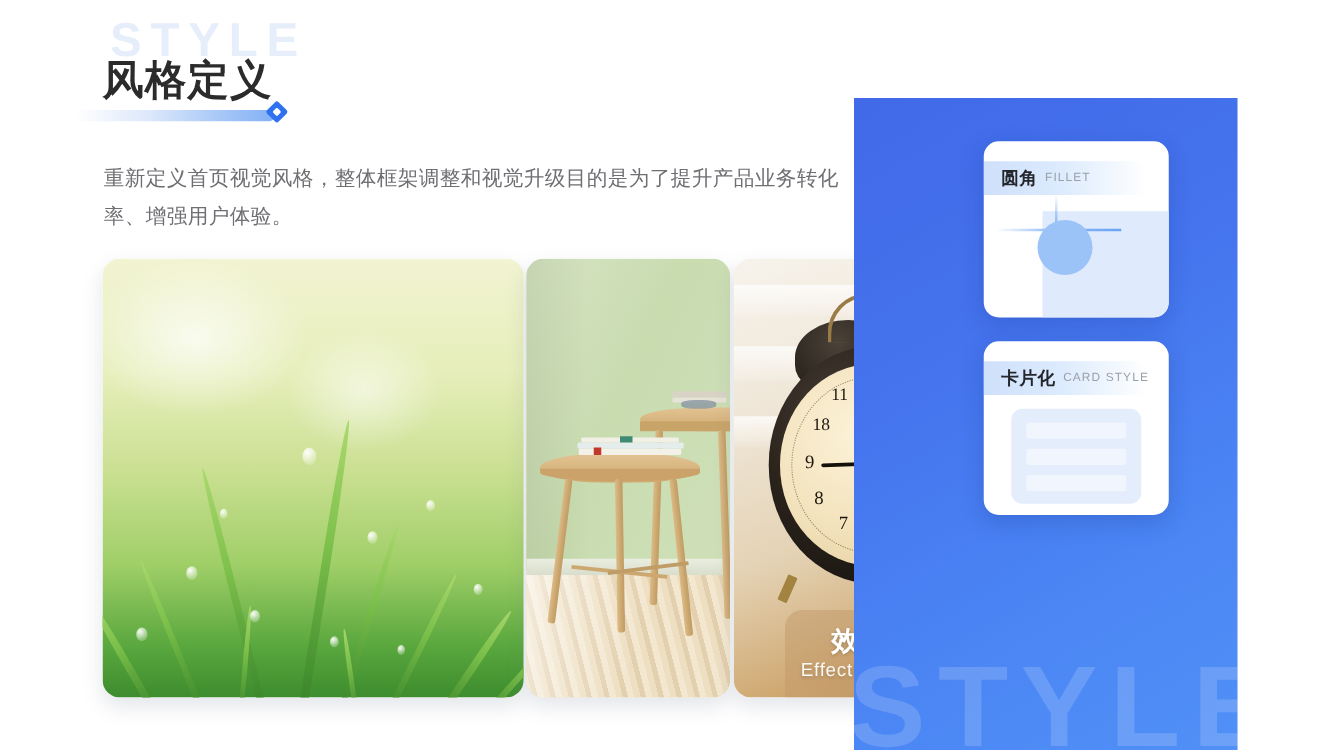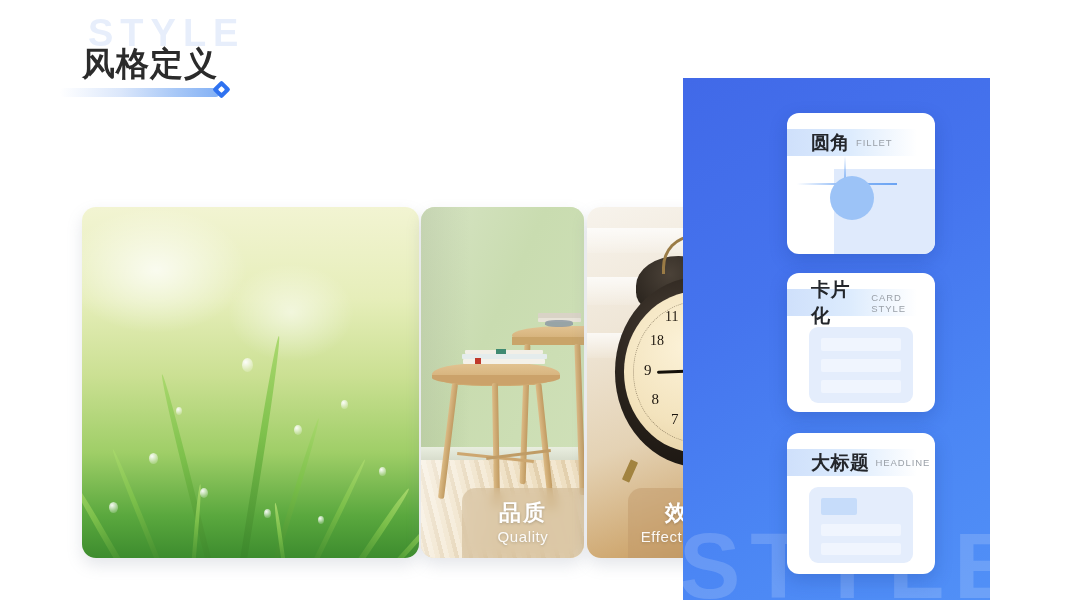--- a/index.html
+++ b/index.html
@@ -228,21 +228,21 @@
   .spec-card.s3 { top: 355px; height: 141px; }
 
   .spec-head {
     position: relative;
     height: 27px;
     margin-top: 16px;
     display: flex;
     align-items: center;
     background: linear-gradient(to right, #cfe0fb 0%, #dcebfd 42%, rgba(255,255,255,0) 88%);
   }
-  .spec-cn { font-size: 19px; font-weight: bold; color: #23262b; letter-spacing: 0.5px; margin-left: 24px; }
+  .spec-cn { font-size: 14px; font-weight: bold; color: #23262b; letter-spacing: 0.5px; margin-left: 14px; }
   .spec-en { font-size: 9.5px; color: #9aa0a8; letter-spacing: 0.9px; margin-left: 6px; }
 
   .spec-body { position: relative; height: 98px; }
 
   
   .fillet-block {
     position: absolute;
     left: 47px; top: 13px;
     width: 101px; height: 85px;
     background: #dfeafc;
@@ -303,20 +303,21 @@
 
 <div class="slide">
 
   <div class="header">
     <div class="watermark-style">STYLE</div>
     <div class="page-title">风格定义</div>
     <div class="title-rule"></div>
     <div class="title-diamond"></div>
   </div>
 
+  <div class="intro">重新定义首页视觉风格，整体框架调整和视觉升级目的是为了提升产品业务转化率、增强用户体验。</div>
 
   <div class="cards">
 
     <div class="photo-card c1">
       <div class="photo art-grass">
         <div class="blade" style="left:46%;width:7px;height:70%;transform:rotate(9deg);"></div>
         <div class="blade" style="left:38%;width:6px;height:60%;transform:rotate(-14deg);"></div>
         <div class="blade" style="left:55%;width:5px;height:48%;transform:rotate(17deg);"></div>
         <div class="blade" style="left:24%;width:5px;height:40%;transform:rotate(-22deg);"></div>
         <div class="blade" style="left:66%;width:5px;height:38%;transform:rotate(26deg);"></div>
@@ -362,24 +363,20 @@
         <div class="leg" style="left:74%;top:50%;width:6px;height:36%;transform:rotate(-6deg);"></div>
         <div style="position:absolute;left:22%;top:71%;width:47%;height:3px;background:#cda770;transform:rotate(6deg);"></div>
         <div style="position:absolute;left:40%;top:70%;width:40%;height:3px;background:#c09c66;transform:rotate(-7deg);"></div>
 
         <div class="book" style="left:26%;top:43.3%;width:50%;height:1.5%;background:#f4f1e9;"></div>
         <div class="book" style="left:25%;top:41.9%;width:52%;height:1.5%;background:#e4ecec;"></div>
         <div class="book" style="left:27%;top:40.6%;width:48%;height:1.4%;background:#f2efe6;"></div>
         <div style="position:absolute;left:46%;top:40.4%;width:6%;height:1.5%;background:#3f8a72;"></div>
         <div style="position:absolute;left:33%;top:43.1%;width:4%;height:1.5%;background:#c0392b;"></div>
       </div>
-      <div class="label-plate warm" style="width:122px;height:70px;">
-        <div class="label-cn">品质</div>
-        <div class="label-en">Quality</div>
-      </div>
     </div>
 
     <div class="photo-card c3">
       <div class="photo art-clock">
         <div class="shelf-blur" style="top:6%;height:7%;"></div>
         <div class="shelf-blur" style="top:20%;height:8%;"></div>
         <div class="shelf-blur" style="top:36%;height:7%;"></div>
 
         <div class="bell" style="left:30%;top:14%;width:52%;height:17%;"></div>
         <div class="bell-handle" style="left:46%;top:8%;width:38%;height:11%;"></div>
@@ -436,28 +433,15 @@
       </div>
       <div class="spec-body">
         <div class="mock-box">
           <div class="mock-bar b1"></div>
           <div class="mock-bar b2"></div>
           <div class="mock-bar b3"></div>
         </div>
       </div>
     </div>
 
-    <div class="spec-card s3">
-      <div class="spec-head">
-        <span class="spec-cn">大标题</span>
-        <span class="spec-en">HEADLINE</span>
-      </div>
-      <div class="spec-body">
-        <div class="mock-box">
-          <div class="mock-head-bar"></div>
-          <div class="mock-bar h2"></div>
-          <div class="mock-bar h3"></div>
-        </div>
-      </div>
-    </div>
   </div>
 
 </div>
 
 </body></html>

